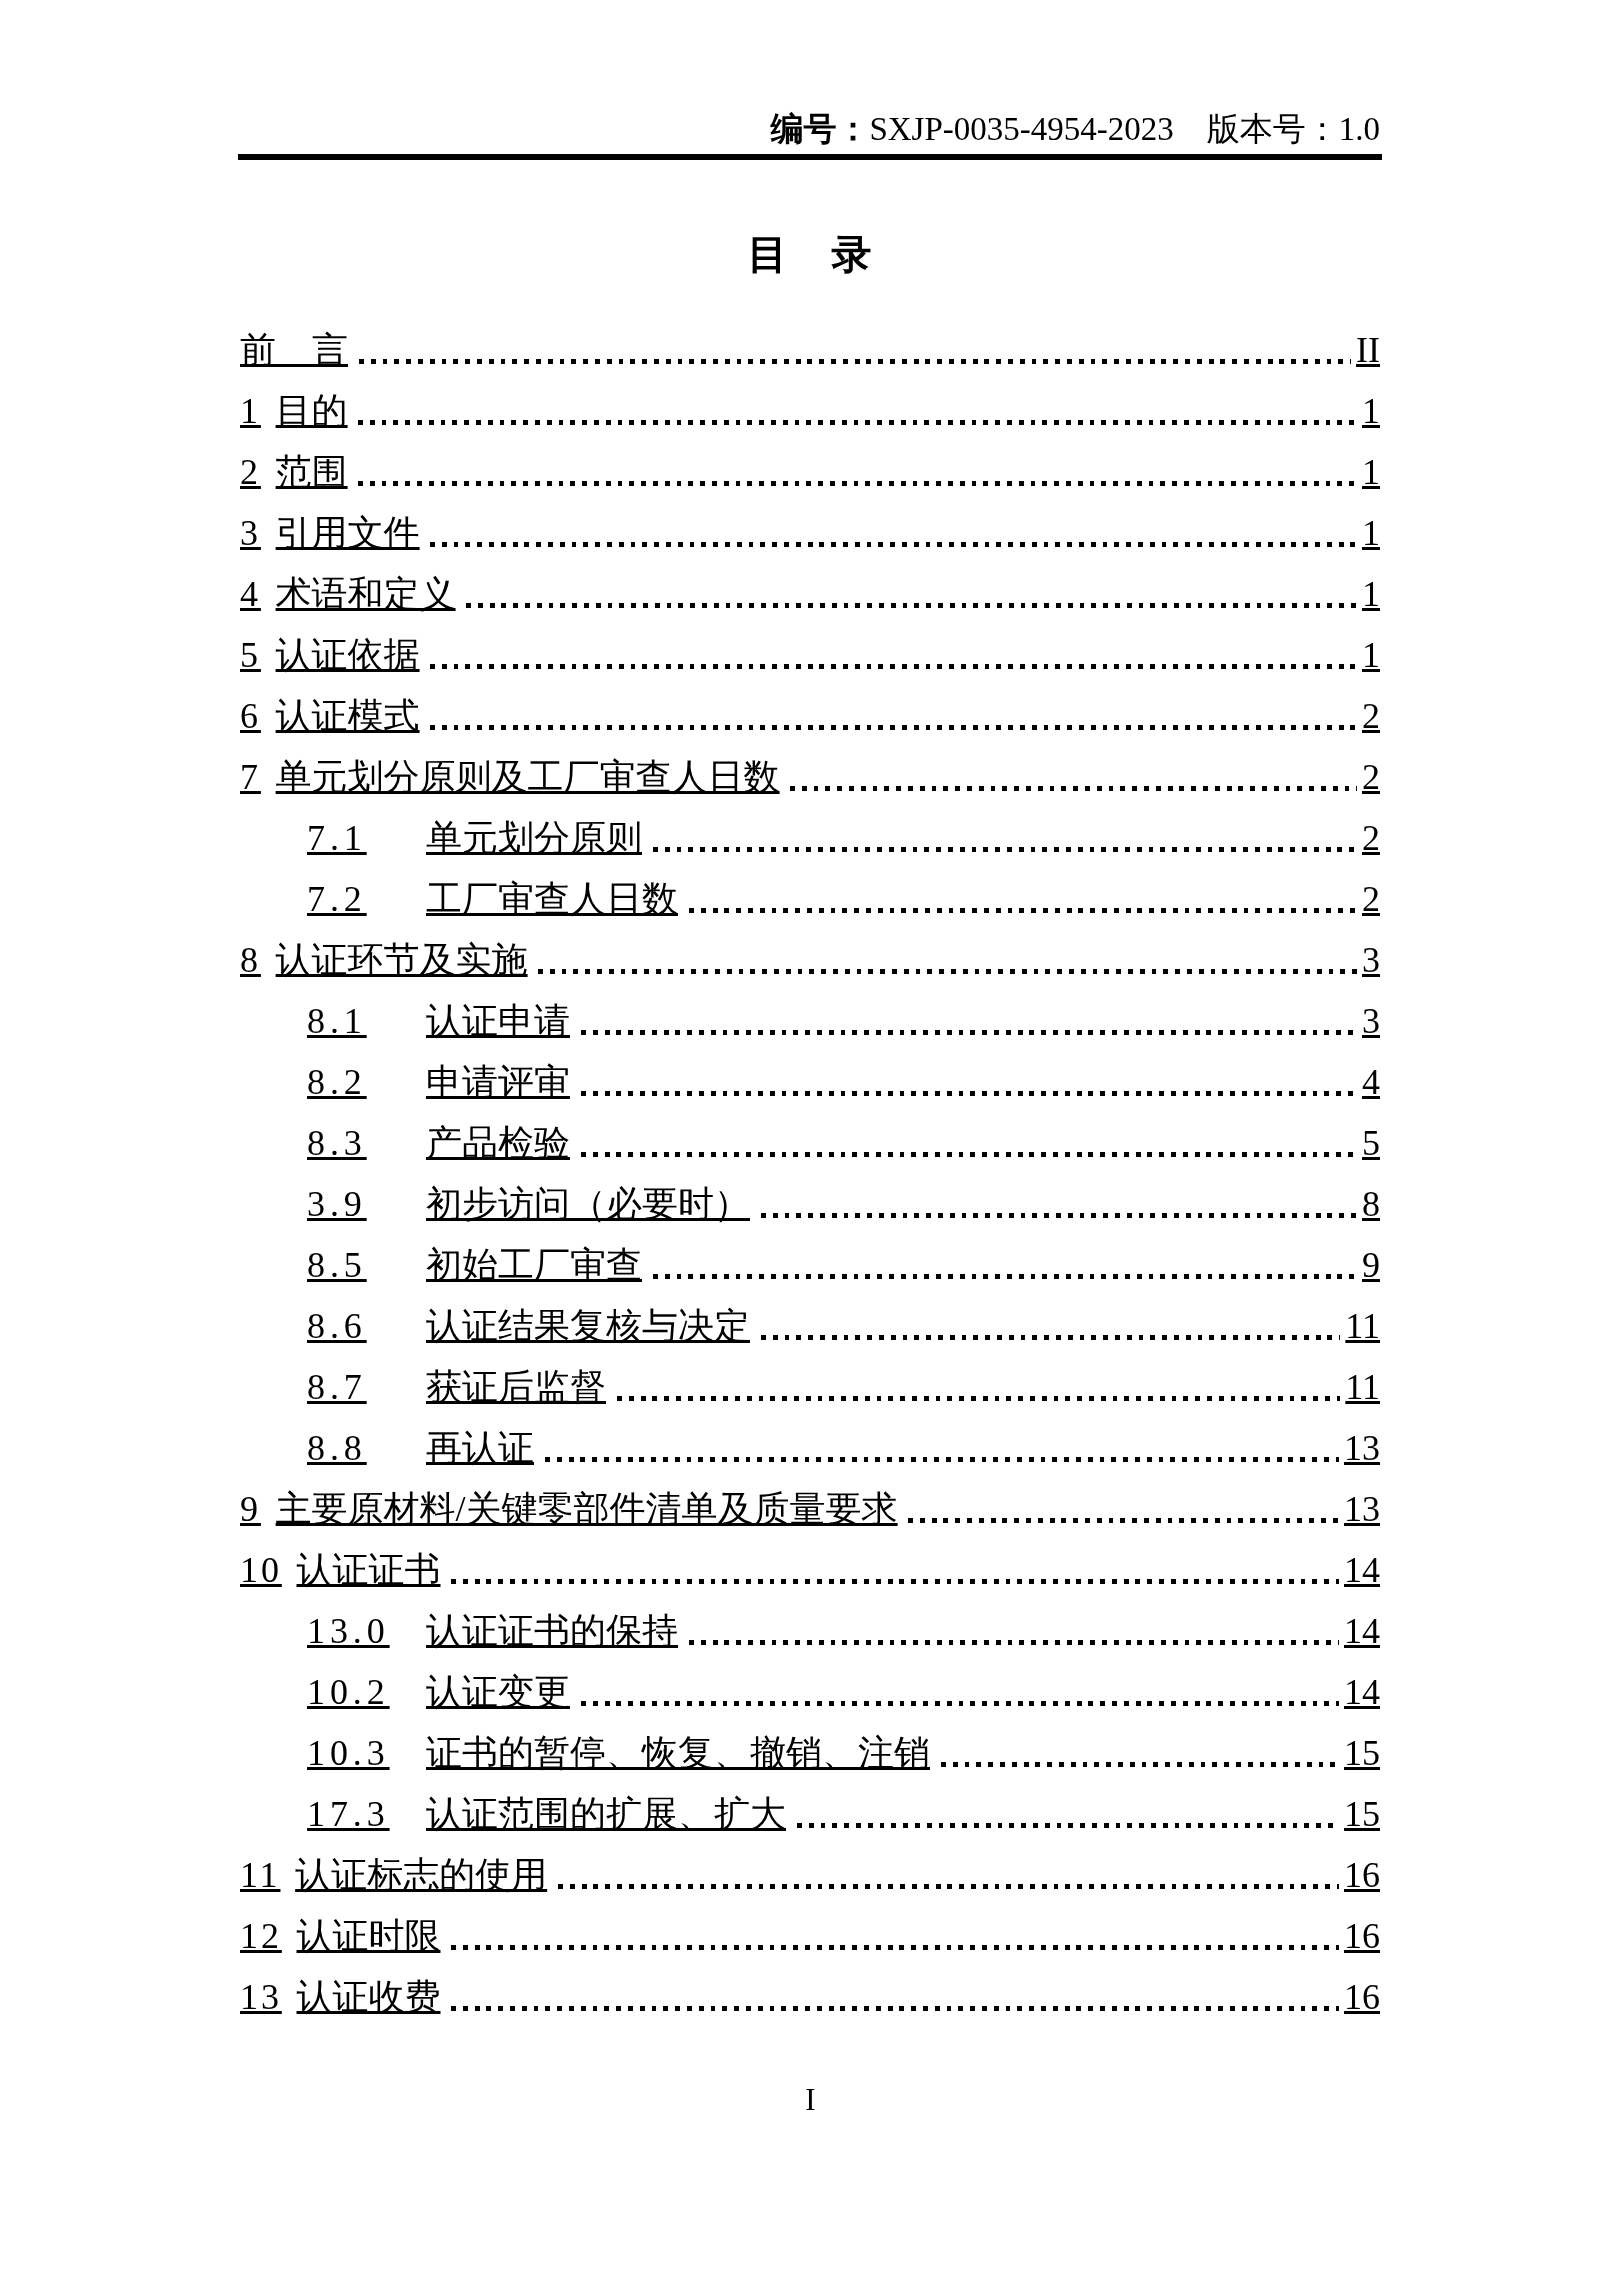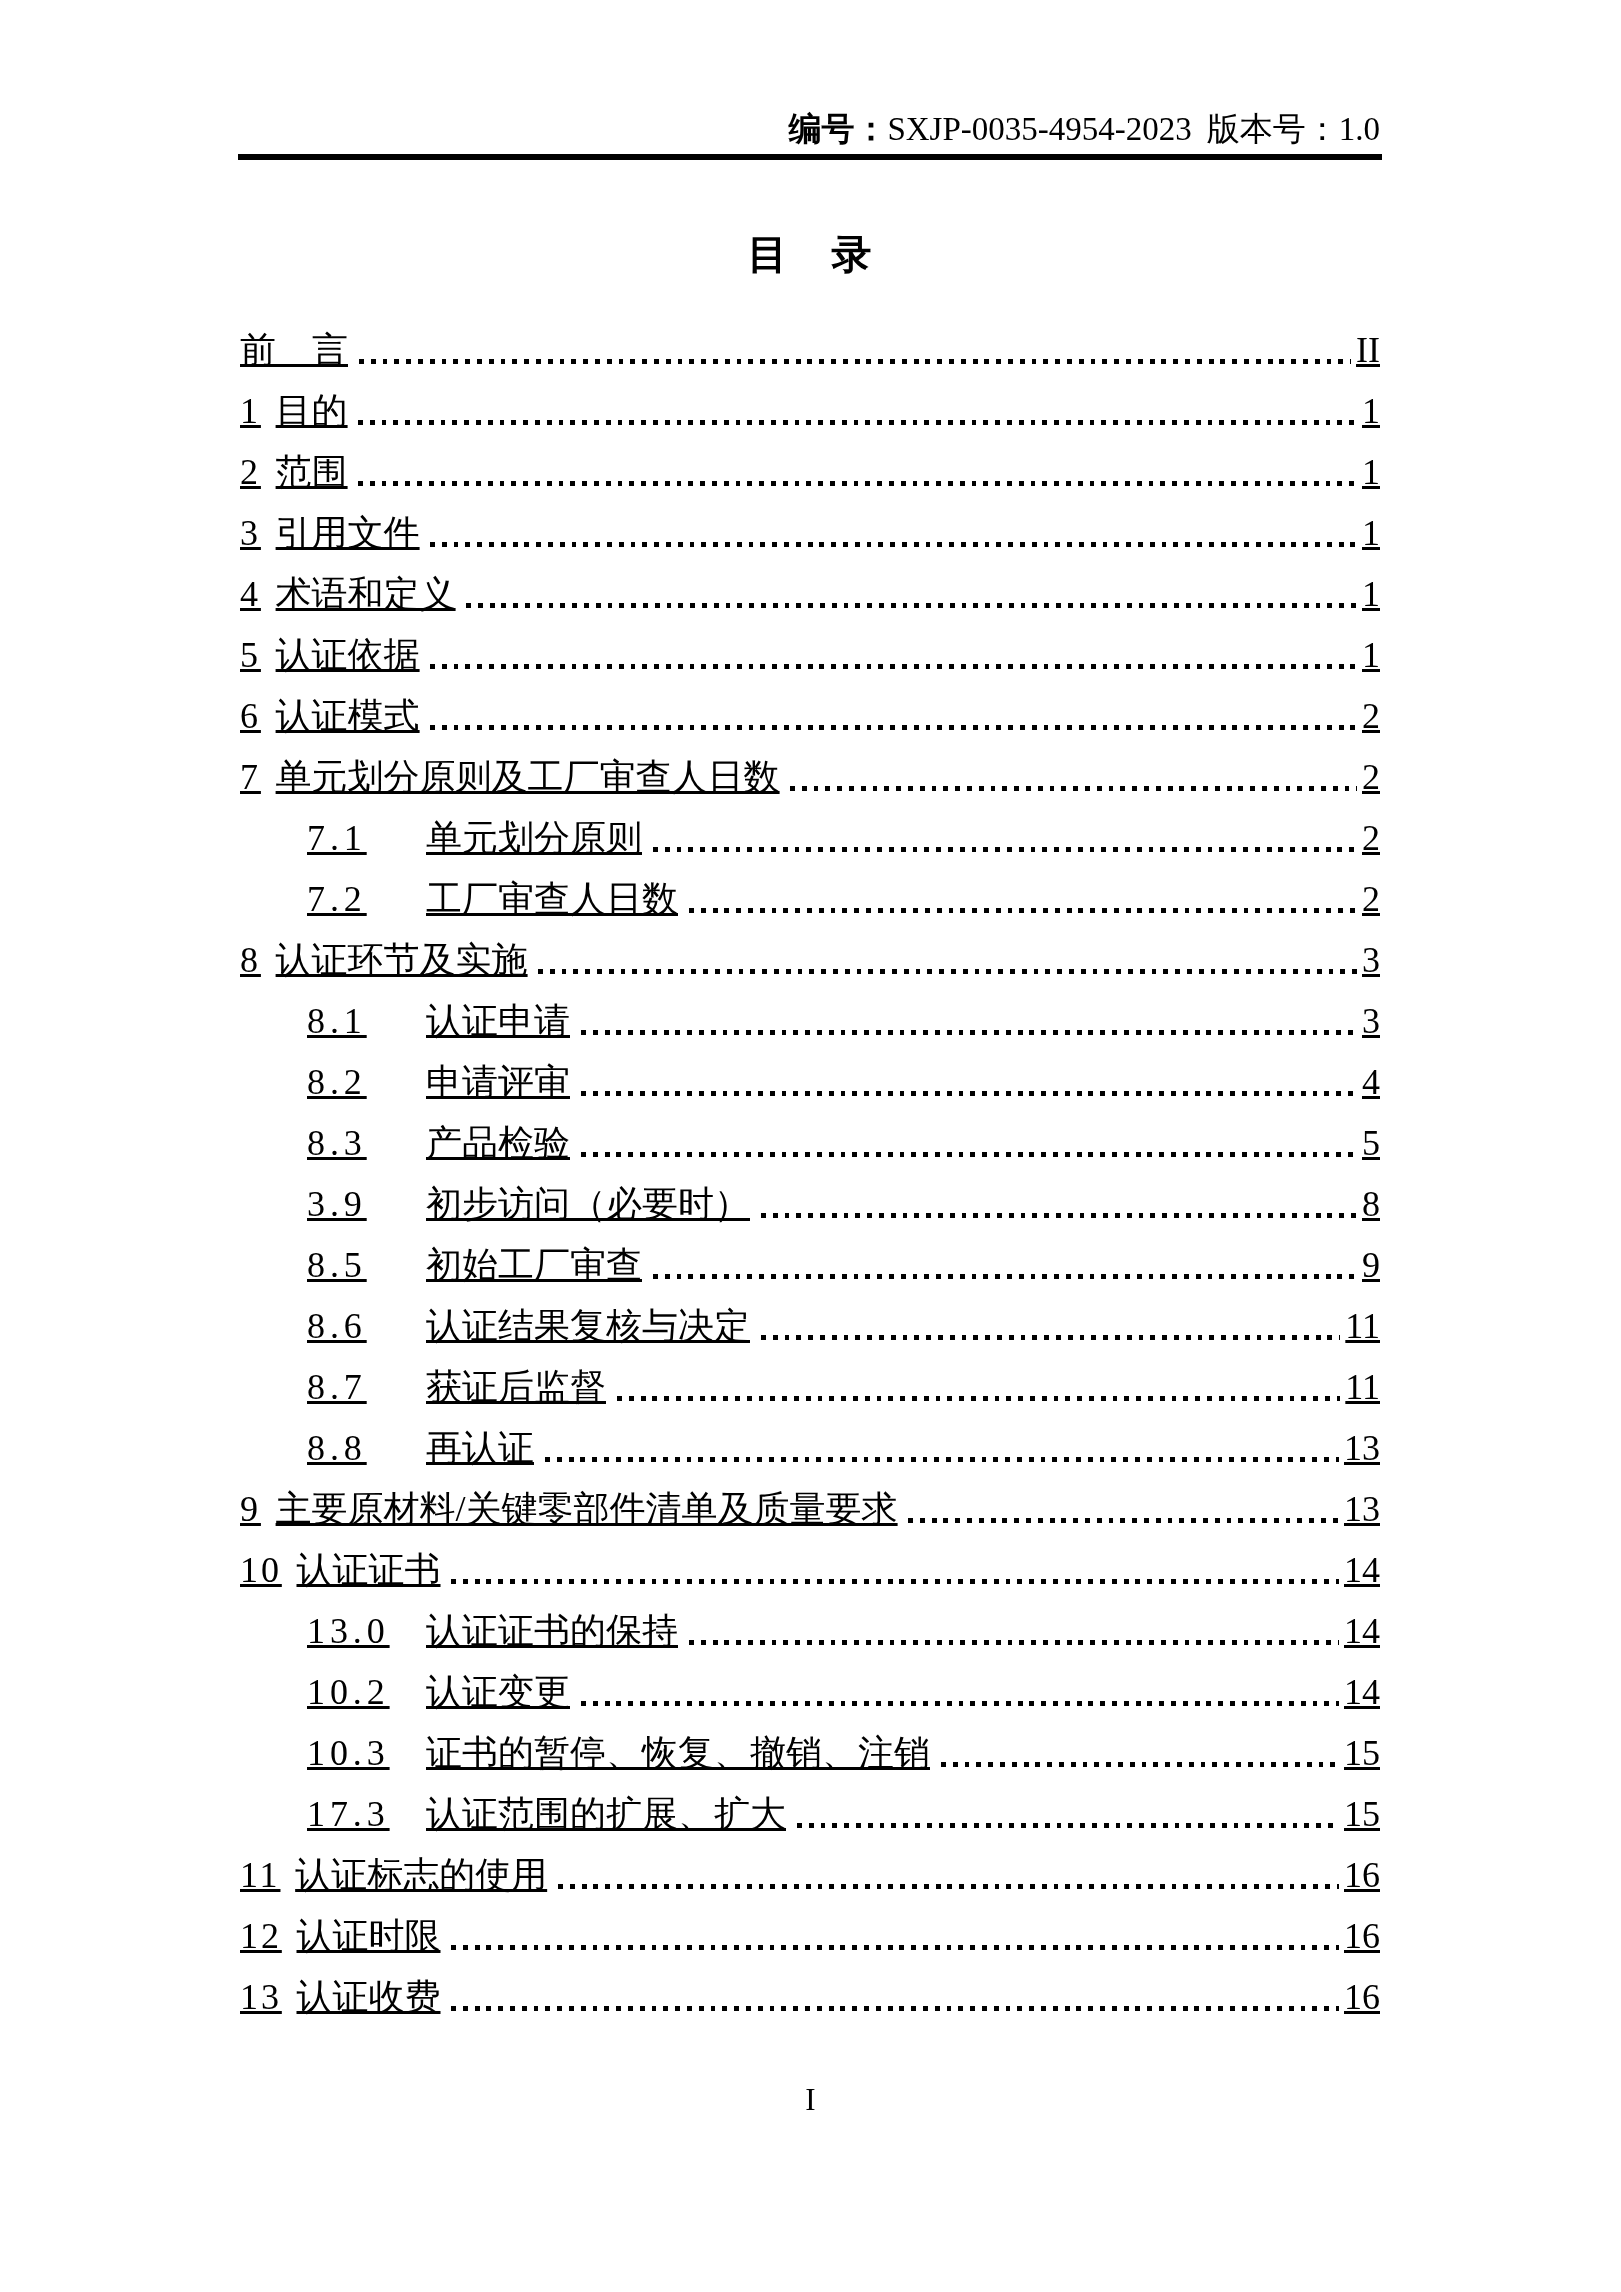--- a/index.html
+++ b/index.html
@@ -21,21 +21,21 @@
     position: absolute;
     top: 108px;
     left: 240px;
     width: 1140px;
     text-align: right;
     font-size: 33px;
     line-height: 43px;
     white-space: nowrap;
   }
   .hdr-label-number { font-weight: bold; margin-top: 16px; }
-  .hdr-label-version { margin-left: 15px; }
+  .hdr-label-version { margin-left: 33px; }
 
   .header-rule {
     position: absolute;
     top: 154px;
     left: 238px;
     width: 1144px;
     height: 5.9px;
     background: #000;
   }
 

